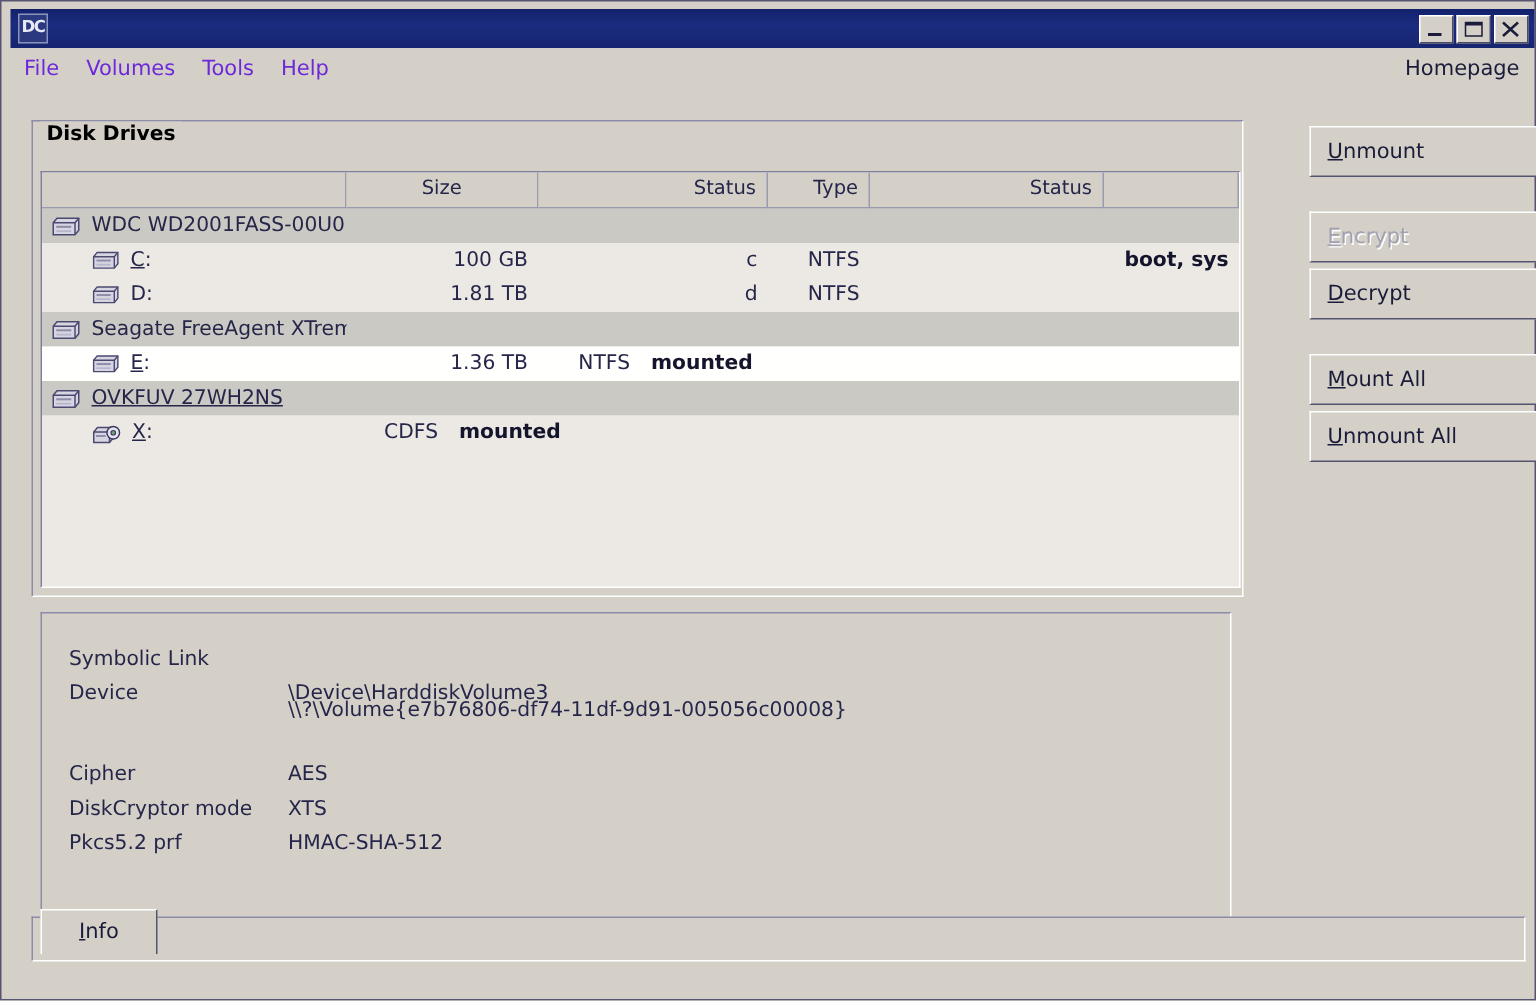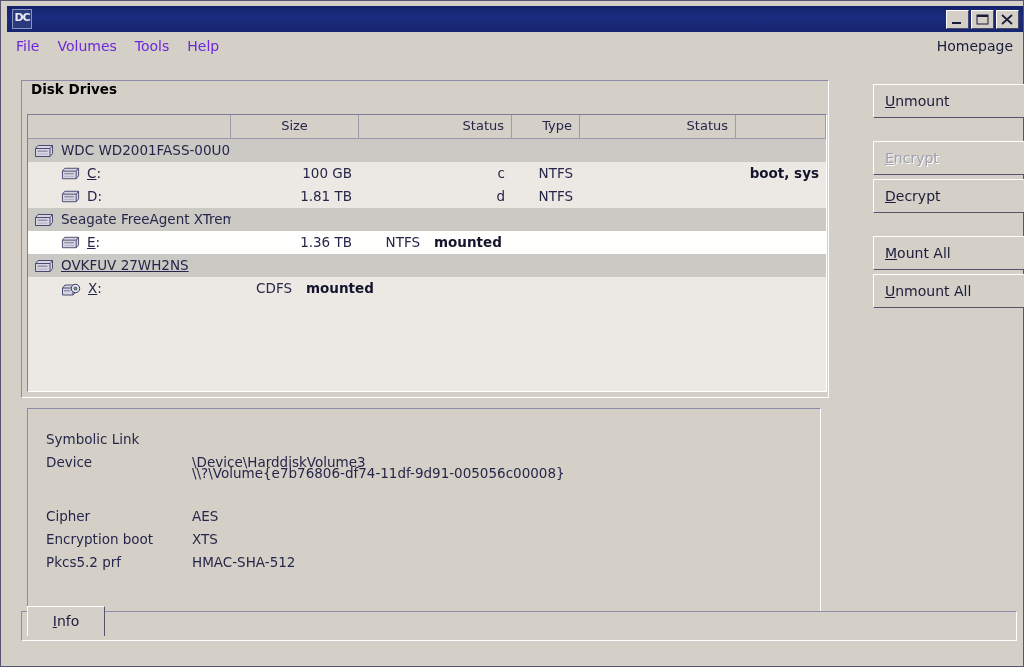--- a/index.html
+++ b/index.html
@@ -443,21 +443,21 @@
       <div class="ctl-btn" style="top: 194px;"><span><span class="udl">U</span>nmount All</span></div>
     </div>
 
   <div class="infopanel" id="infopanel">
       <div class="info-row info-key" style="top: 22px;">Symbolic Link</div>
       <div class="info-row info-val" style="top: 32px; margin-top: 24px;">\\?\Volume{e7b76806-df74-11df-9d91-005056c00008}</div>
       <div class="info-row info-key" style="top: 45px;">Device</div>
       <div class="info-row info-val" style="top: 45px;">\Device\HarddiskVolume3</div>
       <div class="info-row info-key" style="top: 99px;">Cipher</div>
       <div class="info-row info-val" style="top: 99px;">AES</div>
-      <div class="info-row info-key" style="top: 122px;">Encryption boot</div>
+      <div class="info-row info-key" style="top: 122px;">DiskCryptor mode</div>
       <div class="info-row info-val" style="top: 122px;">XTS</div>
       <div class="info-row info-key" style="top: 145px;">Pkcs5.2 prf</div>
       <div class="info-row info-val" style="top: 145px;">HMAC-SHA-512</div>
     </div>
 
   <div class="tabstrip">
     <div class="tab-bg"></div>
     <div class="tab">
       <span class="tab-label" id="tab-info-label"><span class="udl">I</span>nfo</span>
     </div>

